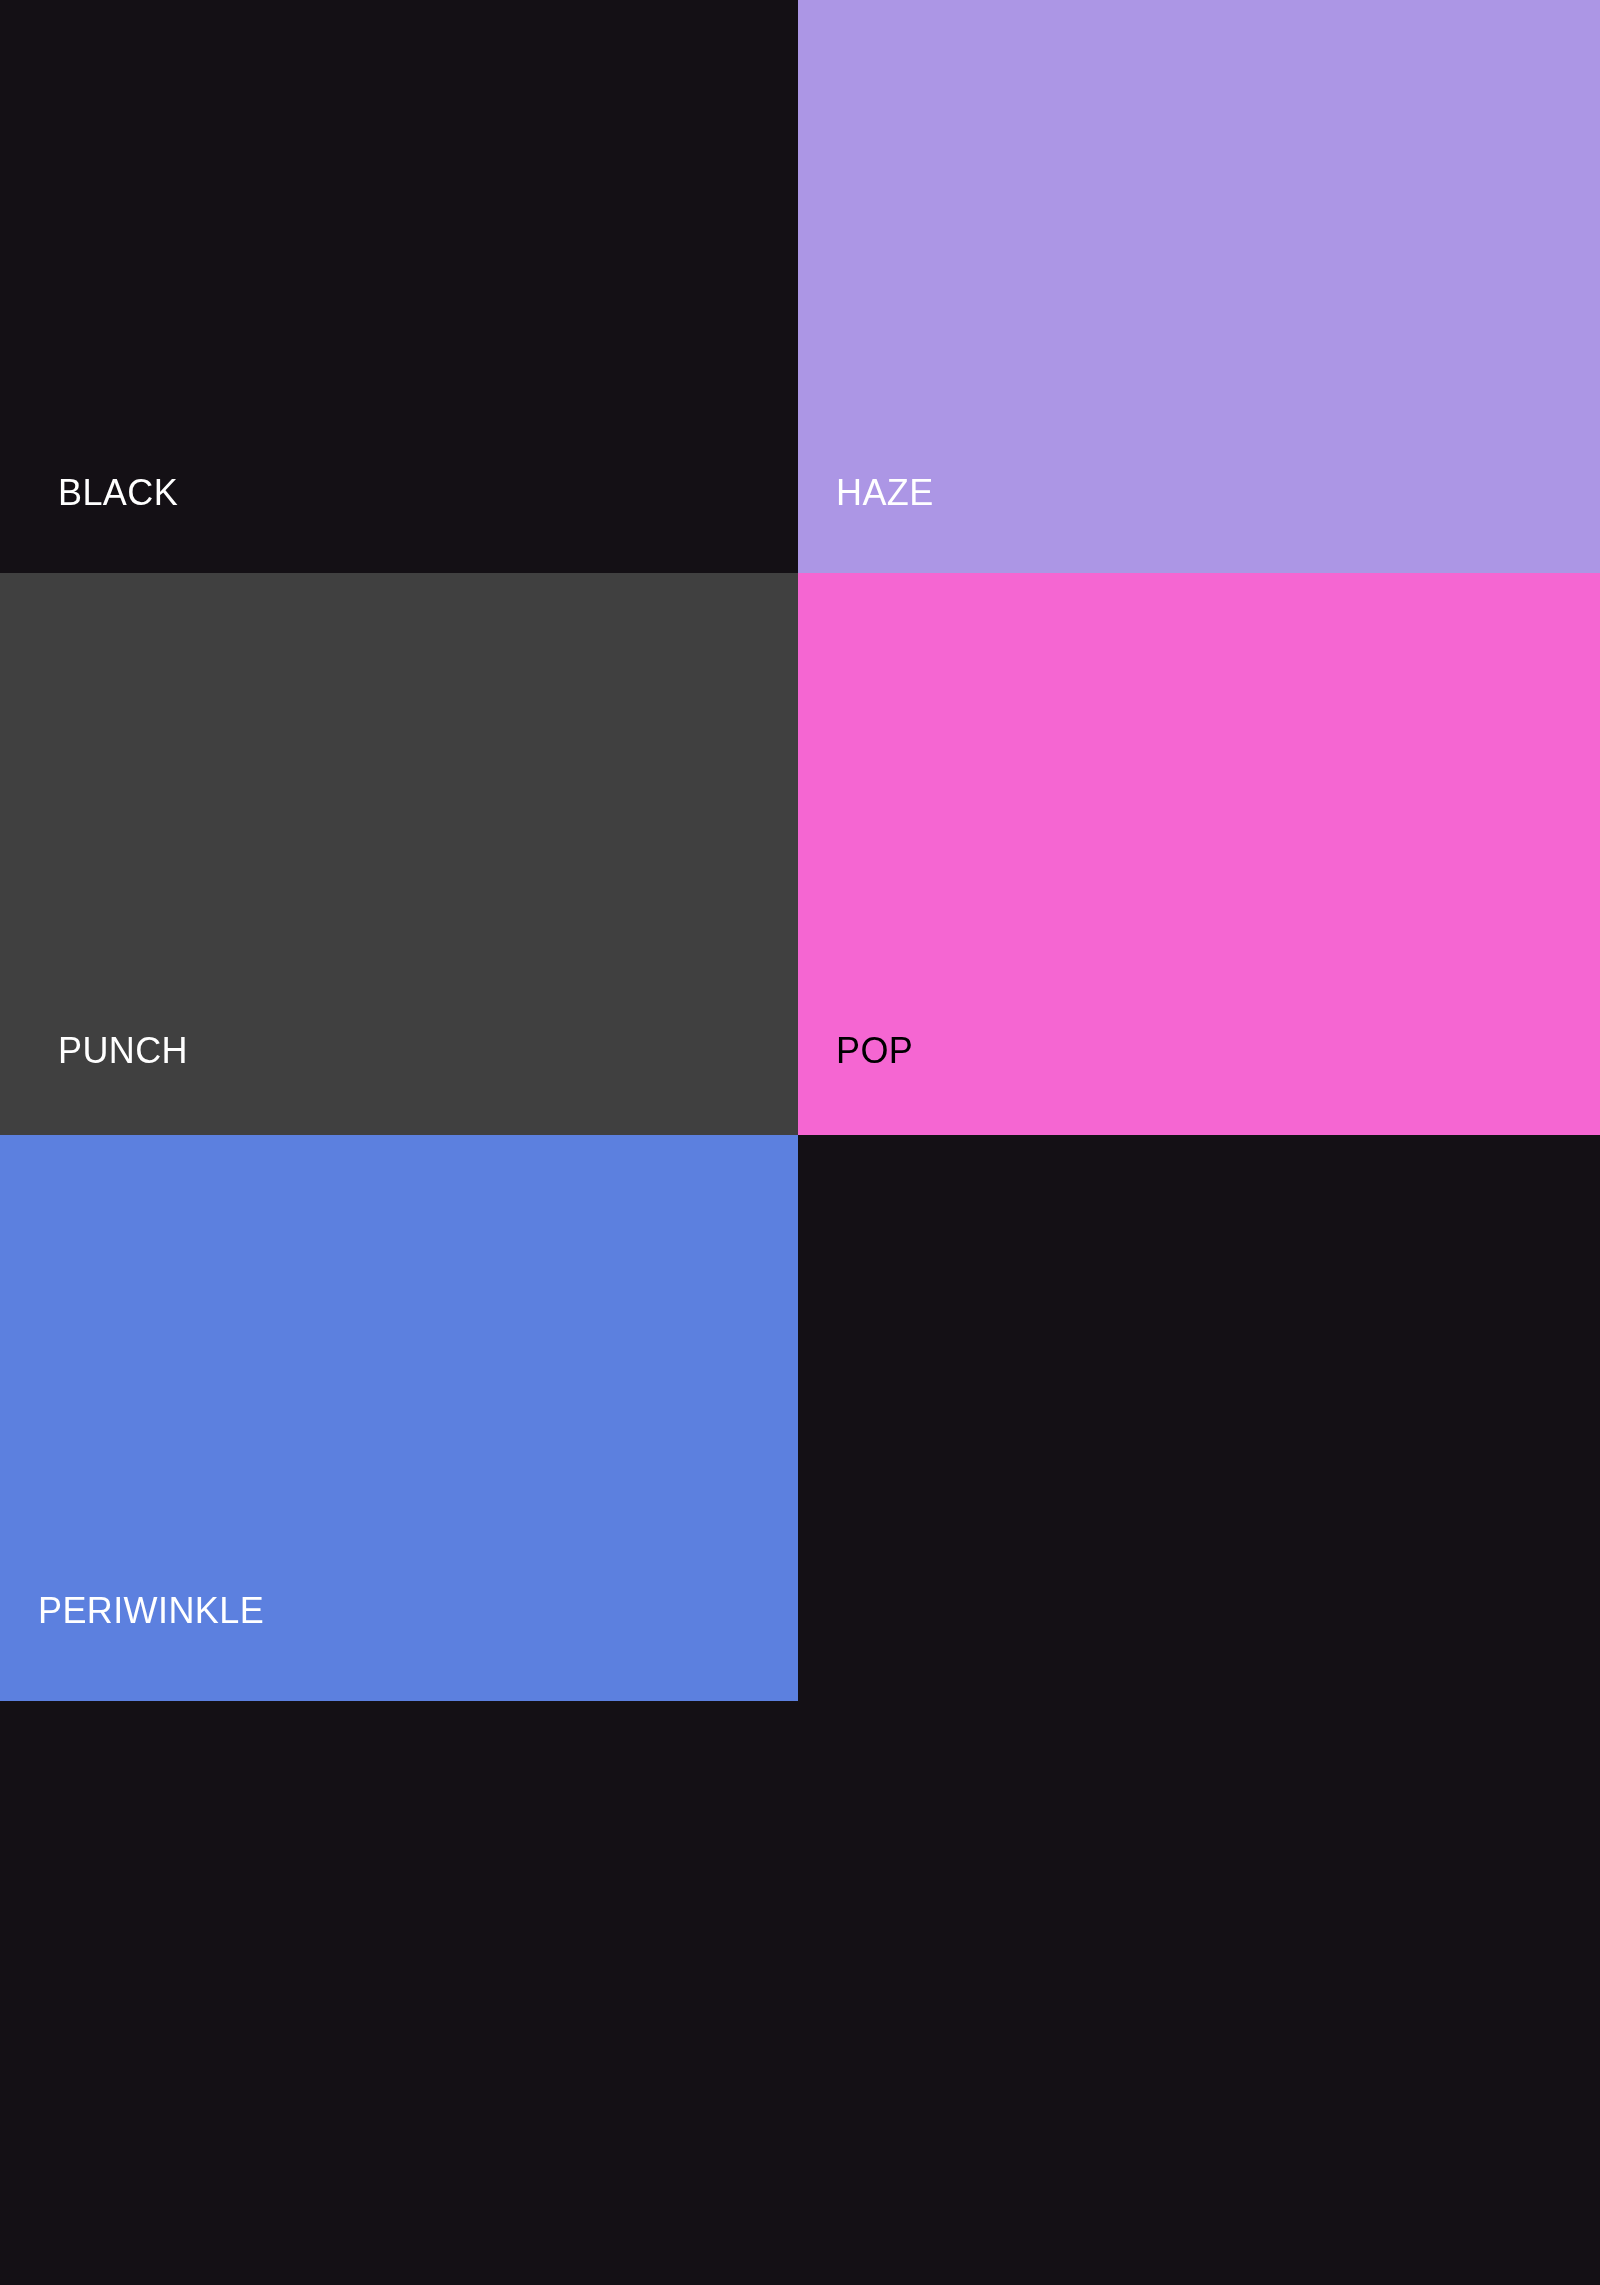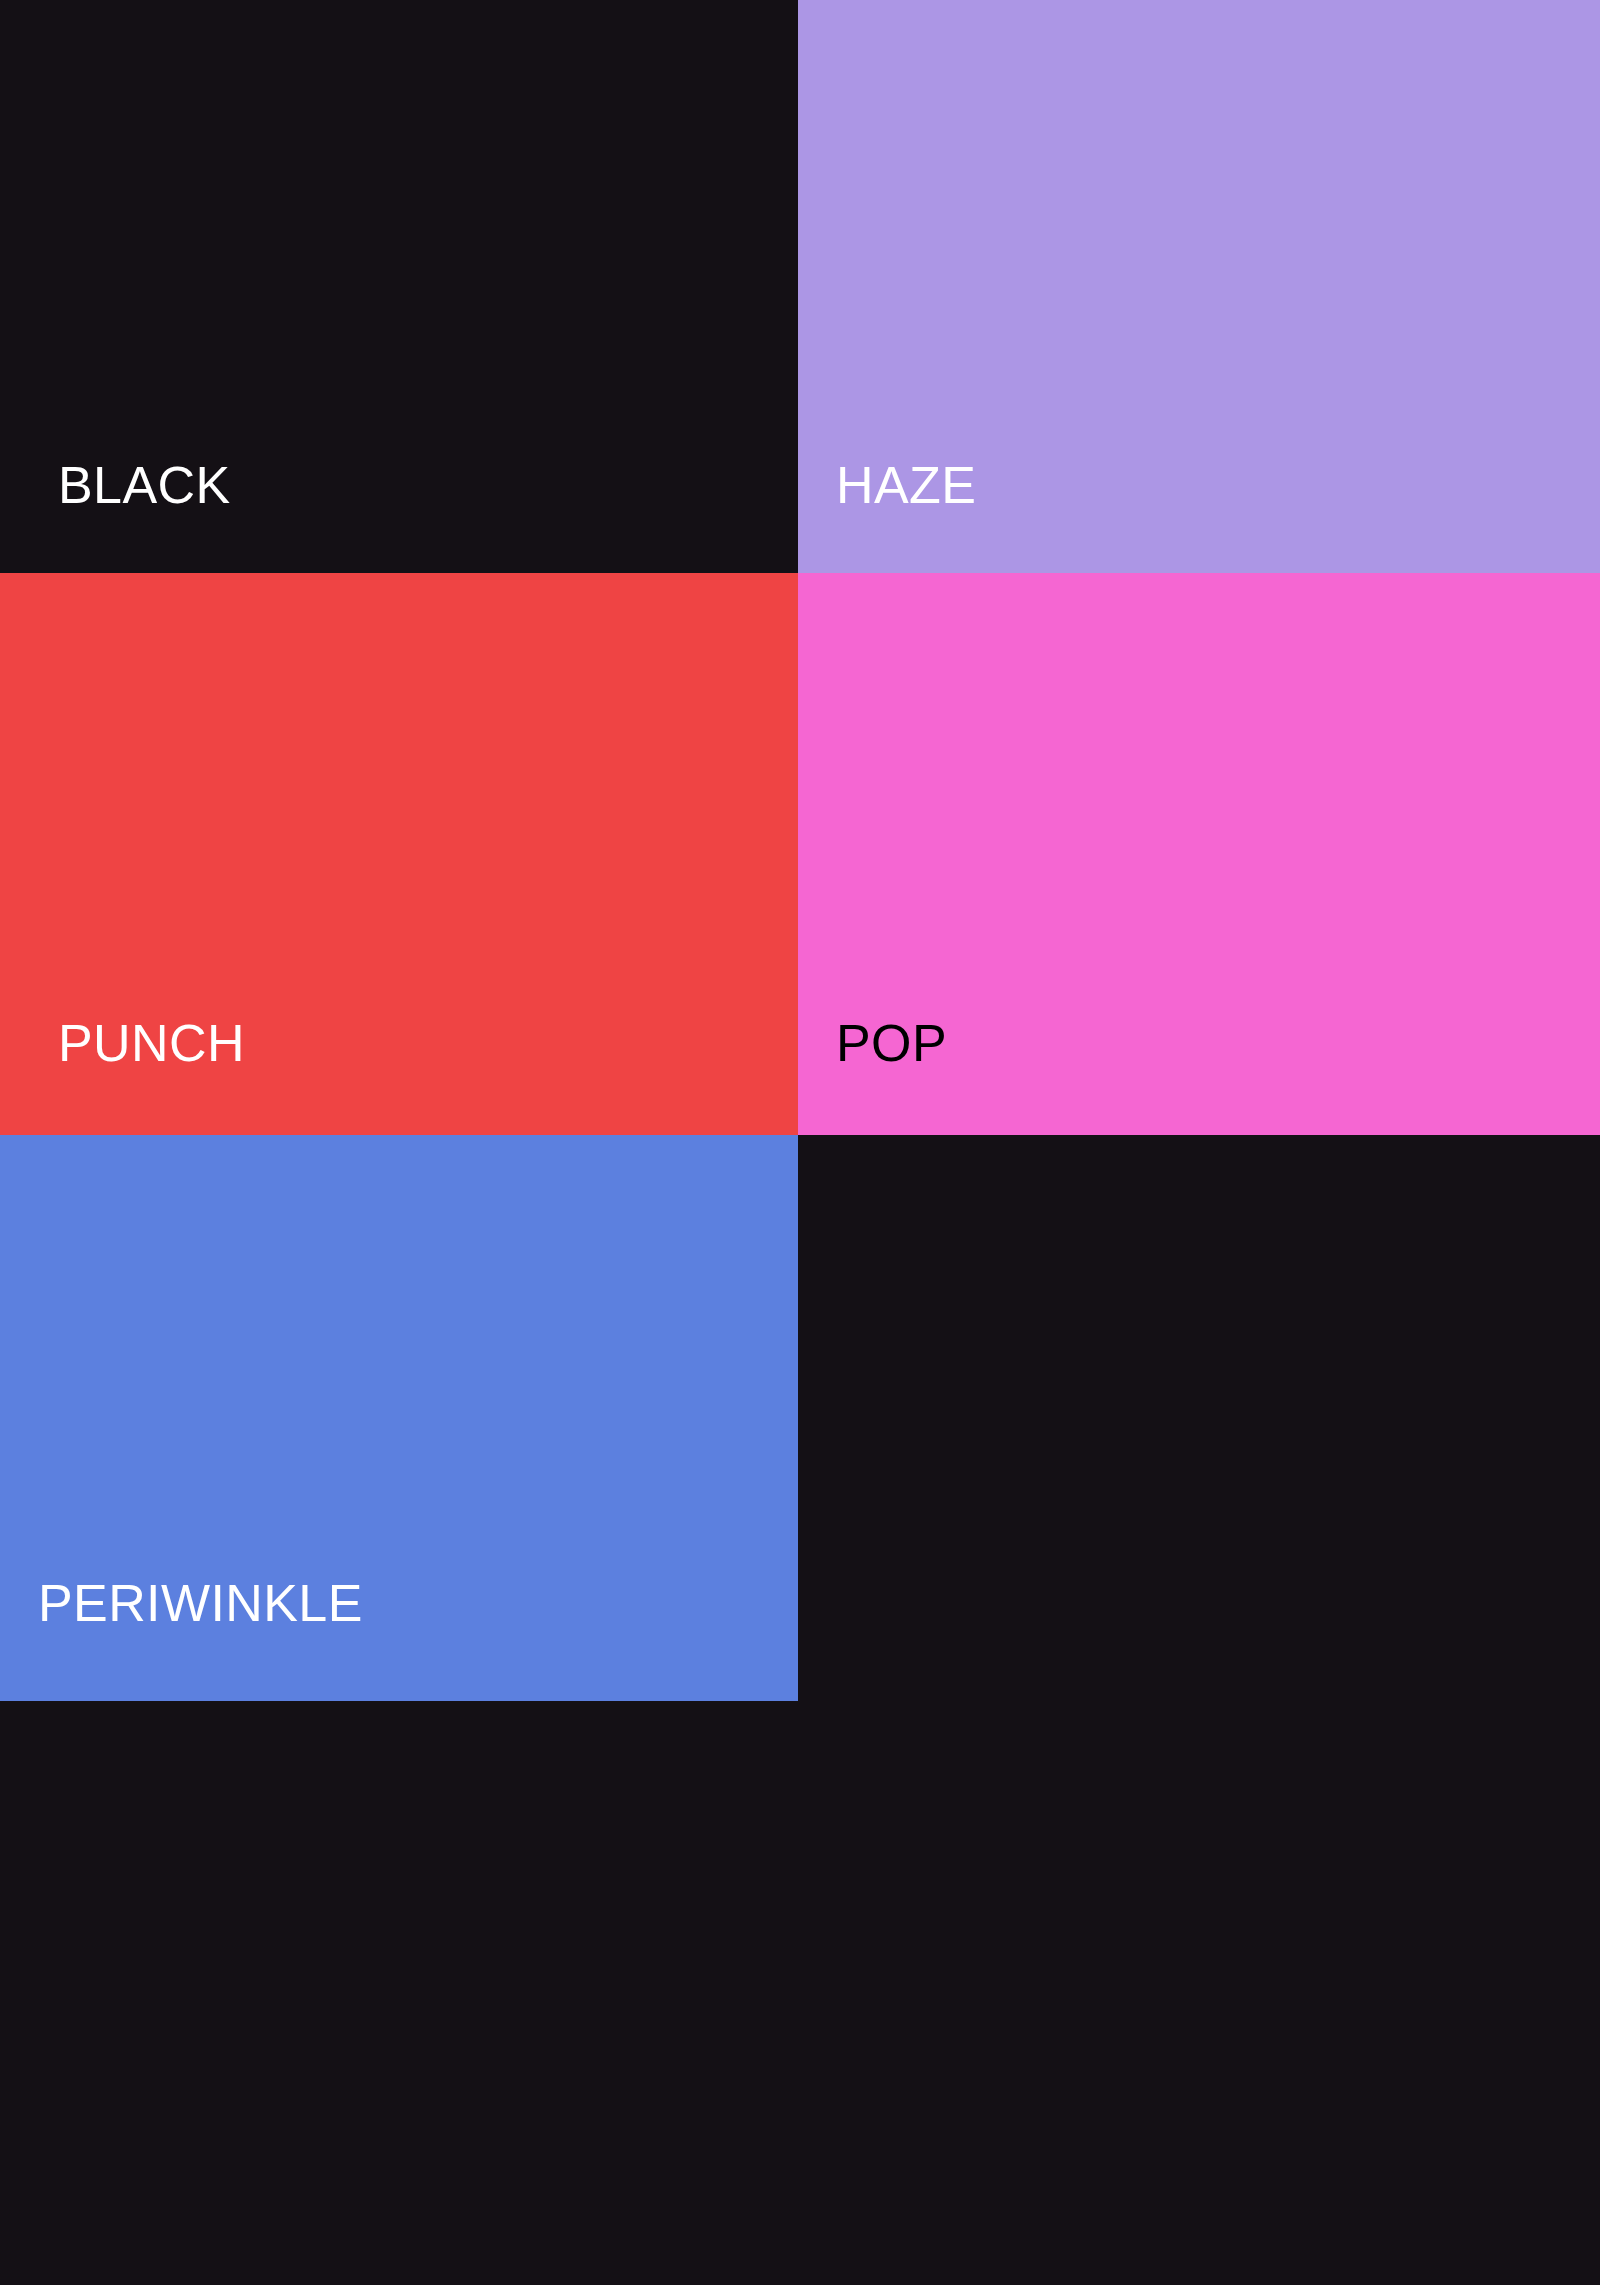--- a/index.html
+++ b/index.html
@@ -28,21 +28,21 @@
     display: block;
     overflow: hidden;
   }
 
   .swatch-label {
     position: absolute;
     left: 58px;
     bottom: 66px;
     color: #ffffff;
     font-family: "Liberation Sans", sans-serif;
-    font-size: 52px;
+    font-size: 36px;
     font-weight: 400;
     line-height: 1;
     letter-spacing: 0.4px;
     white-space: nowrap;
     text-transform: uppercase;
     user-select: none;
   }
 
   
   .swatch.col-right .swatch-label {
@@ -63,21 +63,21 @@
 <div id="palette-grid">
 
   <div class="swatch col-left row-1" style="background-color: rgb(20, 16, 21);">
     <span class="swatch-label" style="color: rgb(255, 255, 255);">BLACK</span>
   </div>
 
   <div class="swatch col-right row-1" style="background-color: rgb(172, 150, 229);">
     <span class="swatch-label" style="color: rgb(255, 255, 255);">HAZE</span>
   </div>
 
-  <div class="swatch col-left row-2" style="background-color: #ef4444;">
+  <div class="swatch col-left row-2" style="background-color: #404040;">
     <span class="swatch-label" style="color: rgb(255, 255, 255);">PUNCH</span>
   </div>
 
   <div class="swatch col-right row-2" style="background-color: rgb(245, 102, 210);">
     <span class="swatch-label" style="color: #000000;">POP</span>
   </div>
 
 
 
 

